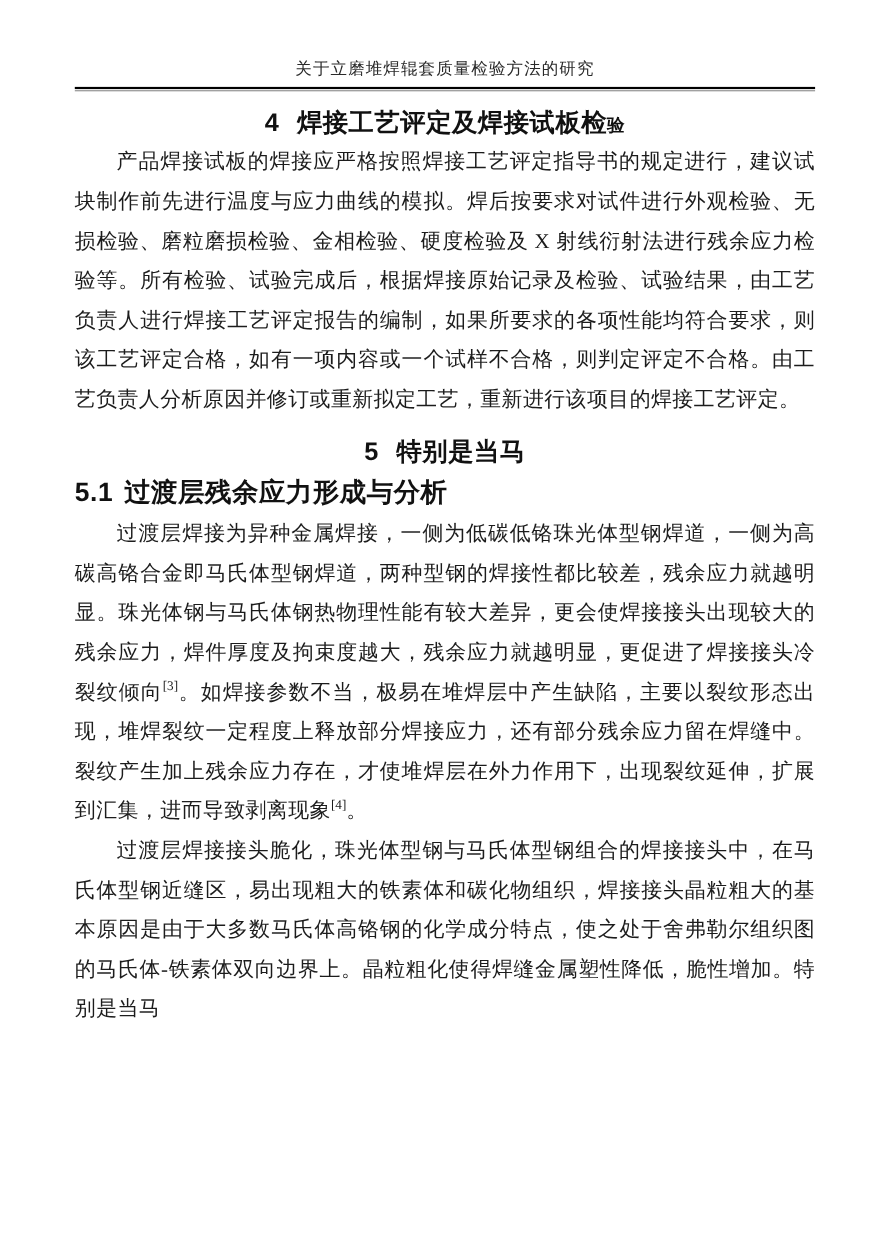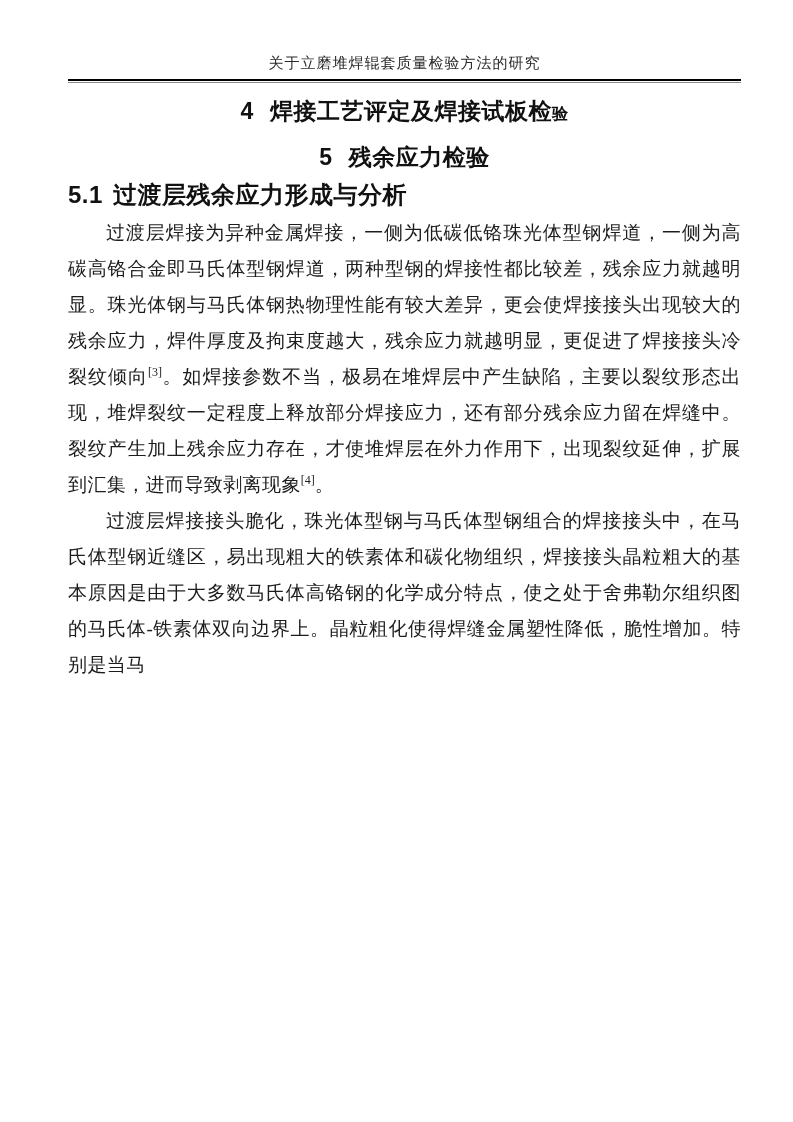--- a/index.html
+++ b/index.html
@@ -103,23 +103,24 @@
 <div class="page">
 
   <div class="running-head">关于立磨堆焊辊套质量检验方法的研究</div>
   <div class="head-rule-thick"></div>
   <div class="head-rule-thin"></div>
 
   <div class="h-sec">
     <span class="sec-num">4</span><span>焊接工艺评定及焊接试板检</span><span class="small-char">验</span>
   </div>
 
+  <p class="para">产品焊接试板的焊接应严格按照焊接工艺评定指导书的规定进行，建议试块制作前先进行温度与应力曲线的模拟。焊后按要求对试件进行外观检验、无损检验、磨粒磨损检验、金相检验、硬度检验及 X 射线衍射法进行残余应力检验等。所有检验、试验完成后，根据焊接原始记录及检验、试验结果，由工艺负责人进行焊接工艺评定报告的编制，如果所要求的各项性能均符合要求，则该工艺评定合格，如有一项内容或一个试样不合格，则判定评定不合格。由工艺负责人分析原因并修订或重新拟定工艺，重新进行该项目的焊接工艺评定。</p>
 
   <div class="h-sec">
-    <span class="sec-num">5</span><span>残余应力检验</span>
+    <span class="sec-num">5</span><span>特别是当马</span>
   </div>
 
   <div class="h-sub">
     <span class="sub-num">5.1</span><span>过渡层残余应力形成与分析</span>
   </div>
 
   <div class="spacer-6"></div>
 
   <p class="para"><span>过渡层焊接为异种金属焊接，一侧为低碳低铬珠光体型钢焊道，一侧为高碳高铬合金即马氏体型钢焊道，两种型钢的焊接性都比较差，残余应力就越明显。珠光体钢与马氏体钢热物理性能有较大差异，更会使焊接接头出现较大的残余应力，焊件厚度及拘束度越大，残余应力就越明显，更促进了焊接接头冷裂纹倾向</span><sup>[3]</sup><span>。如焊接参数不当，极易在堆焊层中产生缺陷，主要以裂纹形态出现，堆焊裂纹一定程度上释放部分焊接应力，还有部分残余应力留在焊缝中。裂纹产生加上残余应力存在，才使堆焊层在外力作用下，出现裂纹延伸，扩展到汇集，进而导致剥离现象</span><sup>[4]</sup><span>。</span></p>
   <p class="para">过渡层焊接接头脆化，珠光体型钢与马氏体型钢组合的焊接接头中，在马氏体型钢近缝区，易出现粗大的铁素体和碳化物组织，焊接接头晶粒粗大的基本原因是由于大多数马氏体高铬钢的化学成分特点，使之处于舍弗勒尔组织图的马氏体-铁素体双向边界上。晶粒粗化使得焊缝金属塑性降低，脆性增加。特别是当马</p>

